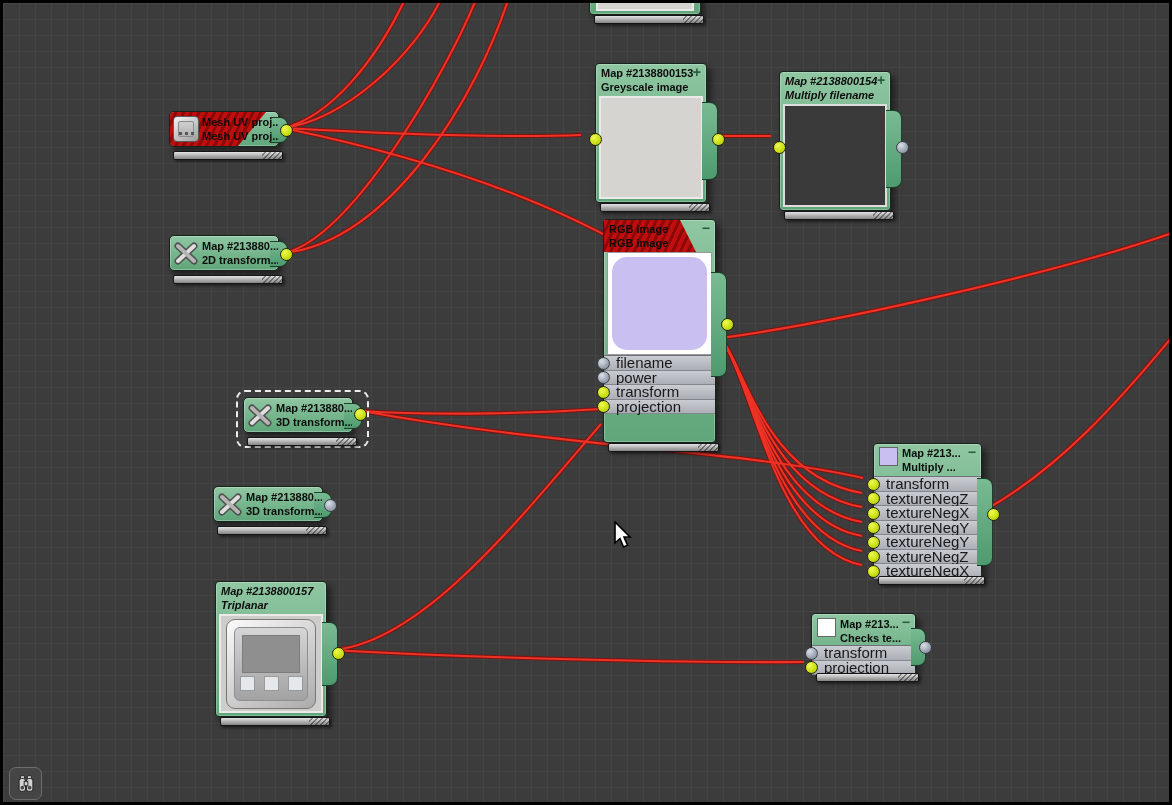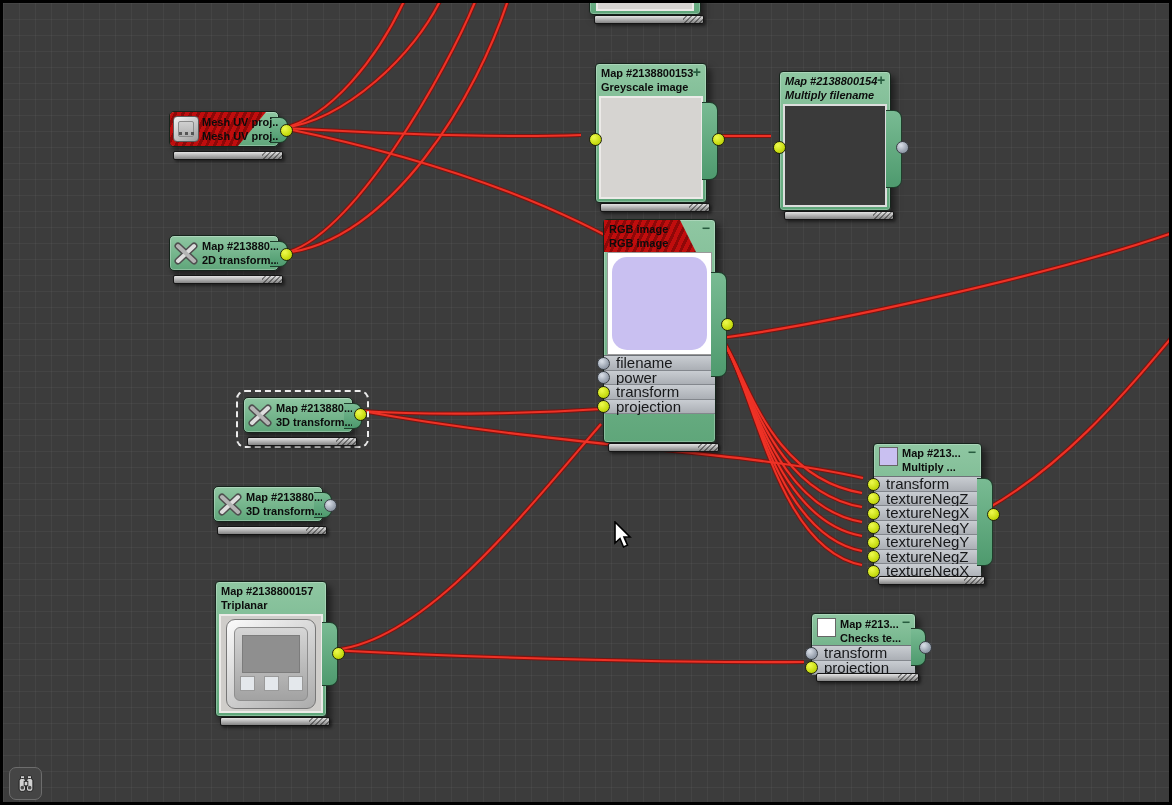--- a/index.html
+++ b/index.html
@@ -286,21 +286,21 @@
       </div>
       <div class="ntxt">
         <div class="l1">Map #213880...</div>
         <div class="l2">3D transform...</div>
       </div>
     </div>
     <div class="foot" style="top:40px;width:110px;"></div>
     <div class="sock g" style="right:-14px;top:13px;"></div>
   </div>
 
-  <div class="bignode" style="left:212px;top:578px;width:112px;height:136px;">
+  <div class="bignode" style="left:212px;top:578px;width:112px;height:136px;font-style:italic;">
     <div class="tab" style="right:-12px;top:40px;width:16px;height:64px;"></div>
     <div class="hdr">
       <div class="l1">Map #2138800157</div>
       <div class="l2">Triplanar</div>
     </div>
     <div class="prev prev-grey" style="height:99px;background:#cfcdca;">
       <div class="machine">
         <div class="inner2">
           <div class="screen"></div>
           <div class="btns">

